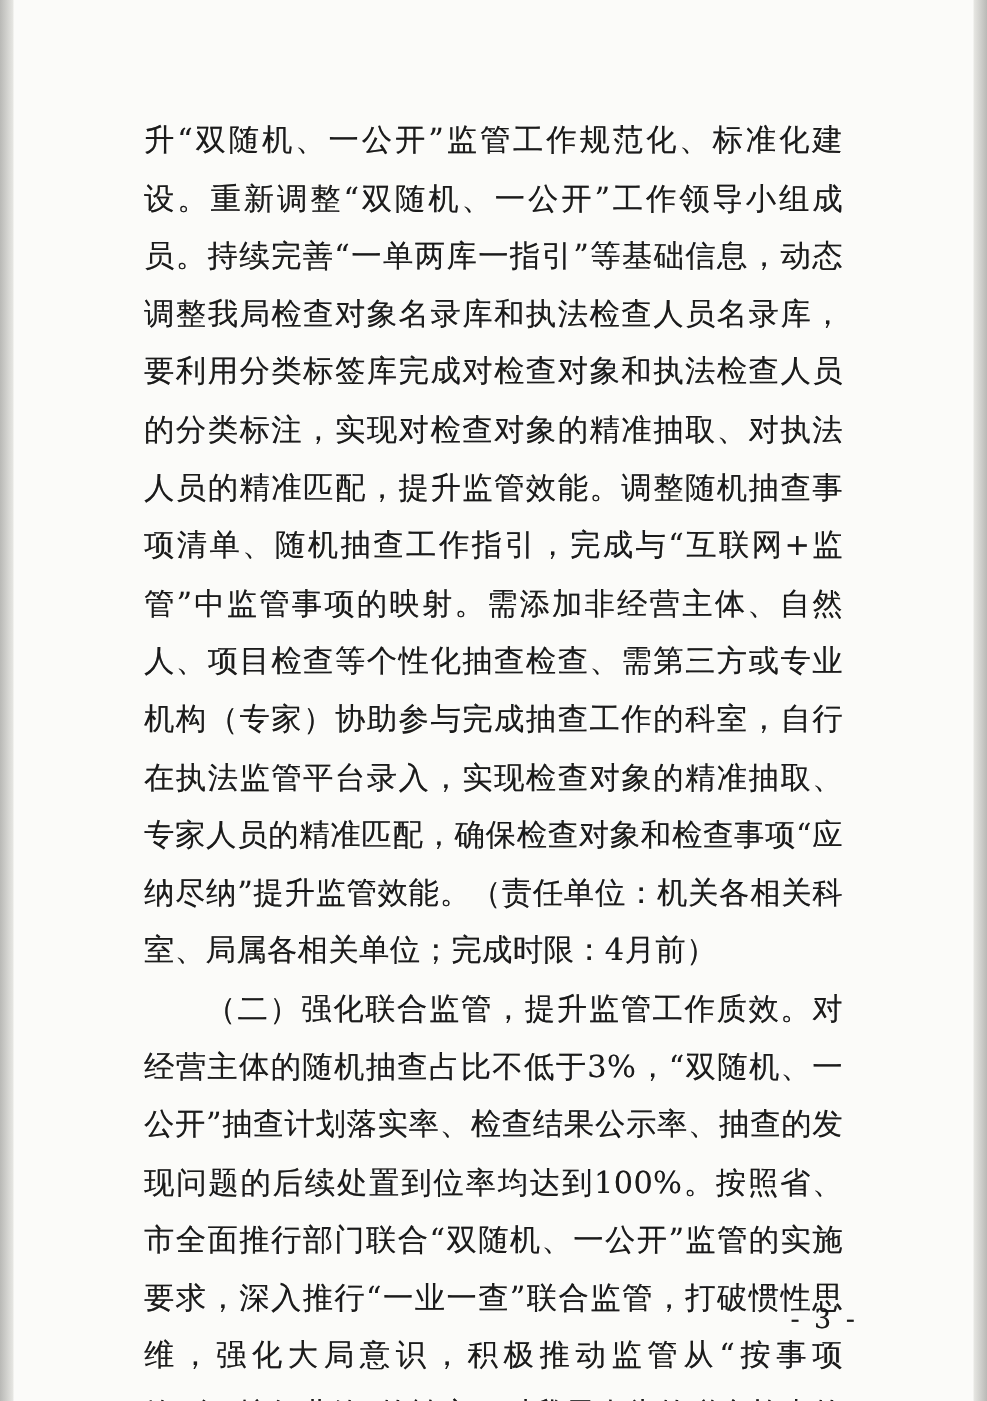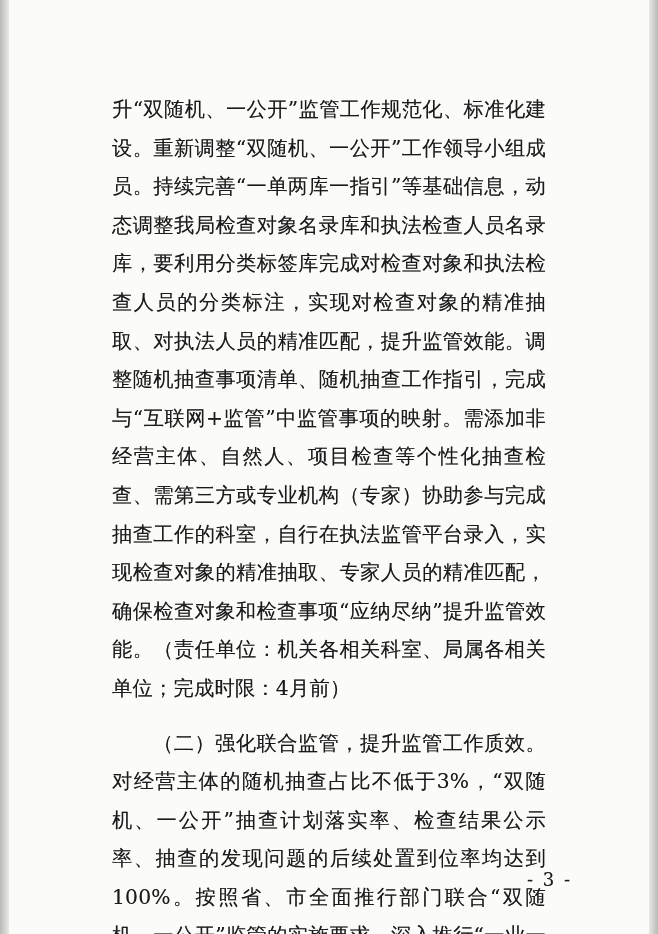--- a/index.html
+++ b/index.html
@@ -29,21 +29,21 @@
     width: 466px;
     height: 790px;
   }
   .para {
     font-size: 20.3px;
     line-height: 38.6px;
     color: #1b1b1b;
     text-align: justify;
     text-justify: inter-ideograph;
     letter-spacing: 0.2px;
-    margin: 16px;
+    margin: 0;
     font-family: "DejaVu Serif", "Liberation Serif", serif;
     font-weight: 500;
     text-shadow: 0 0 0.4px rgba(0,0,0,0.45);
   }
   .para + .para {
     margin-top: 0px;
   }
   .indent {
     text-indent: 41px;
   }

